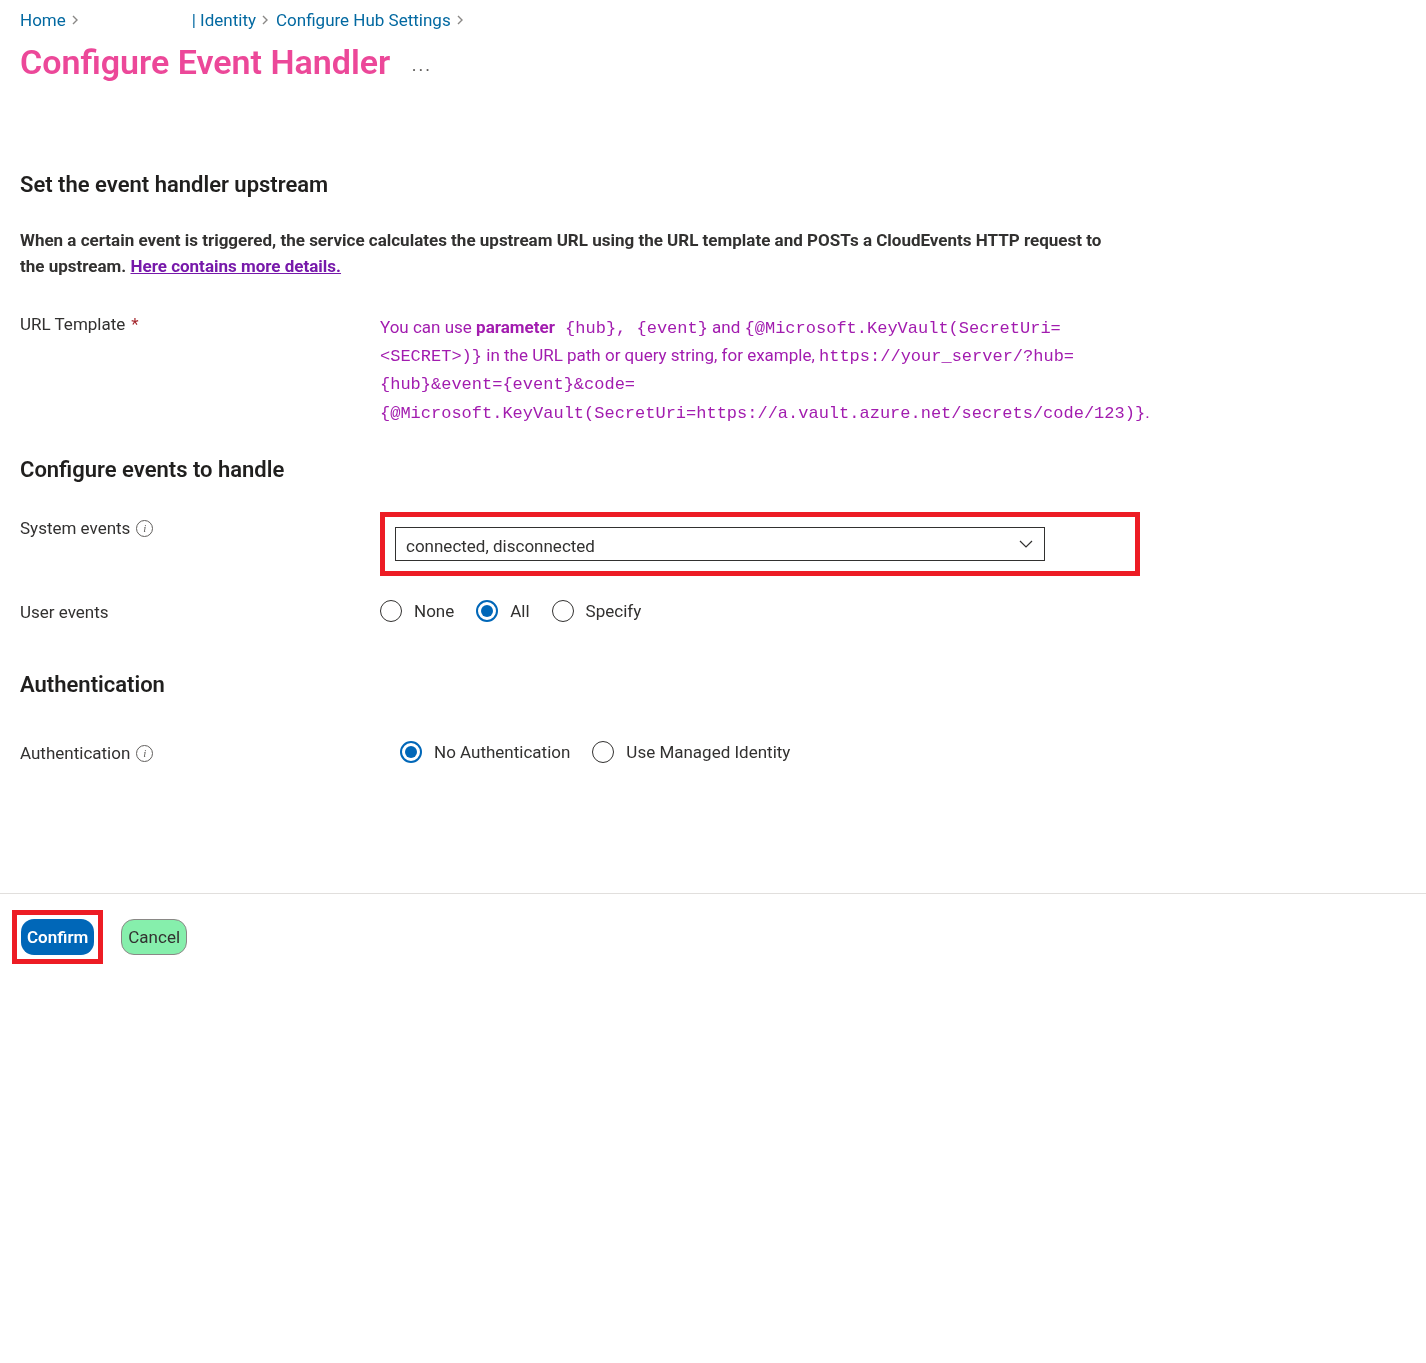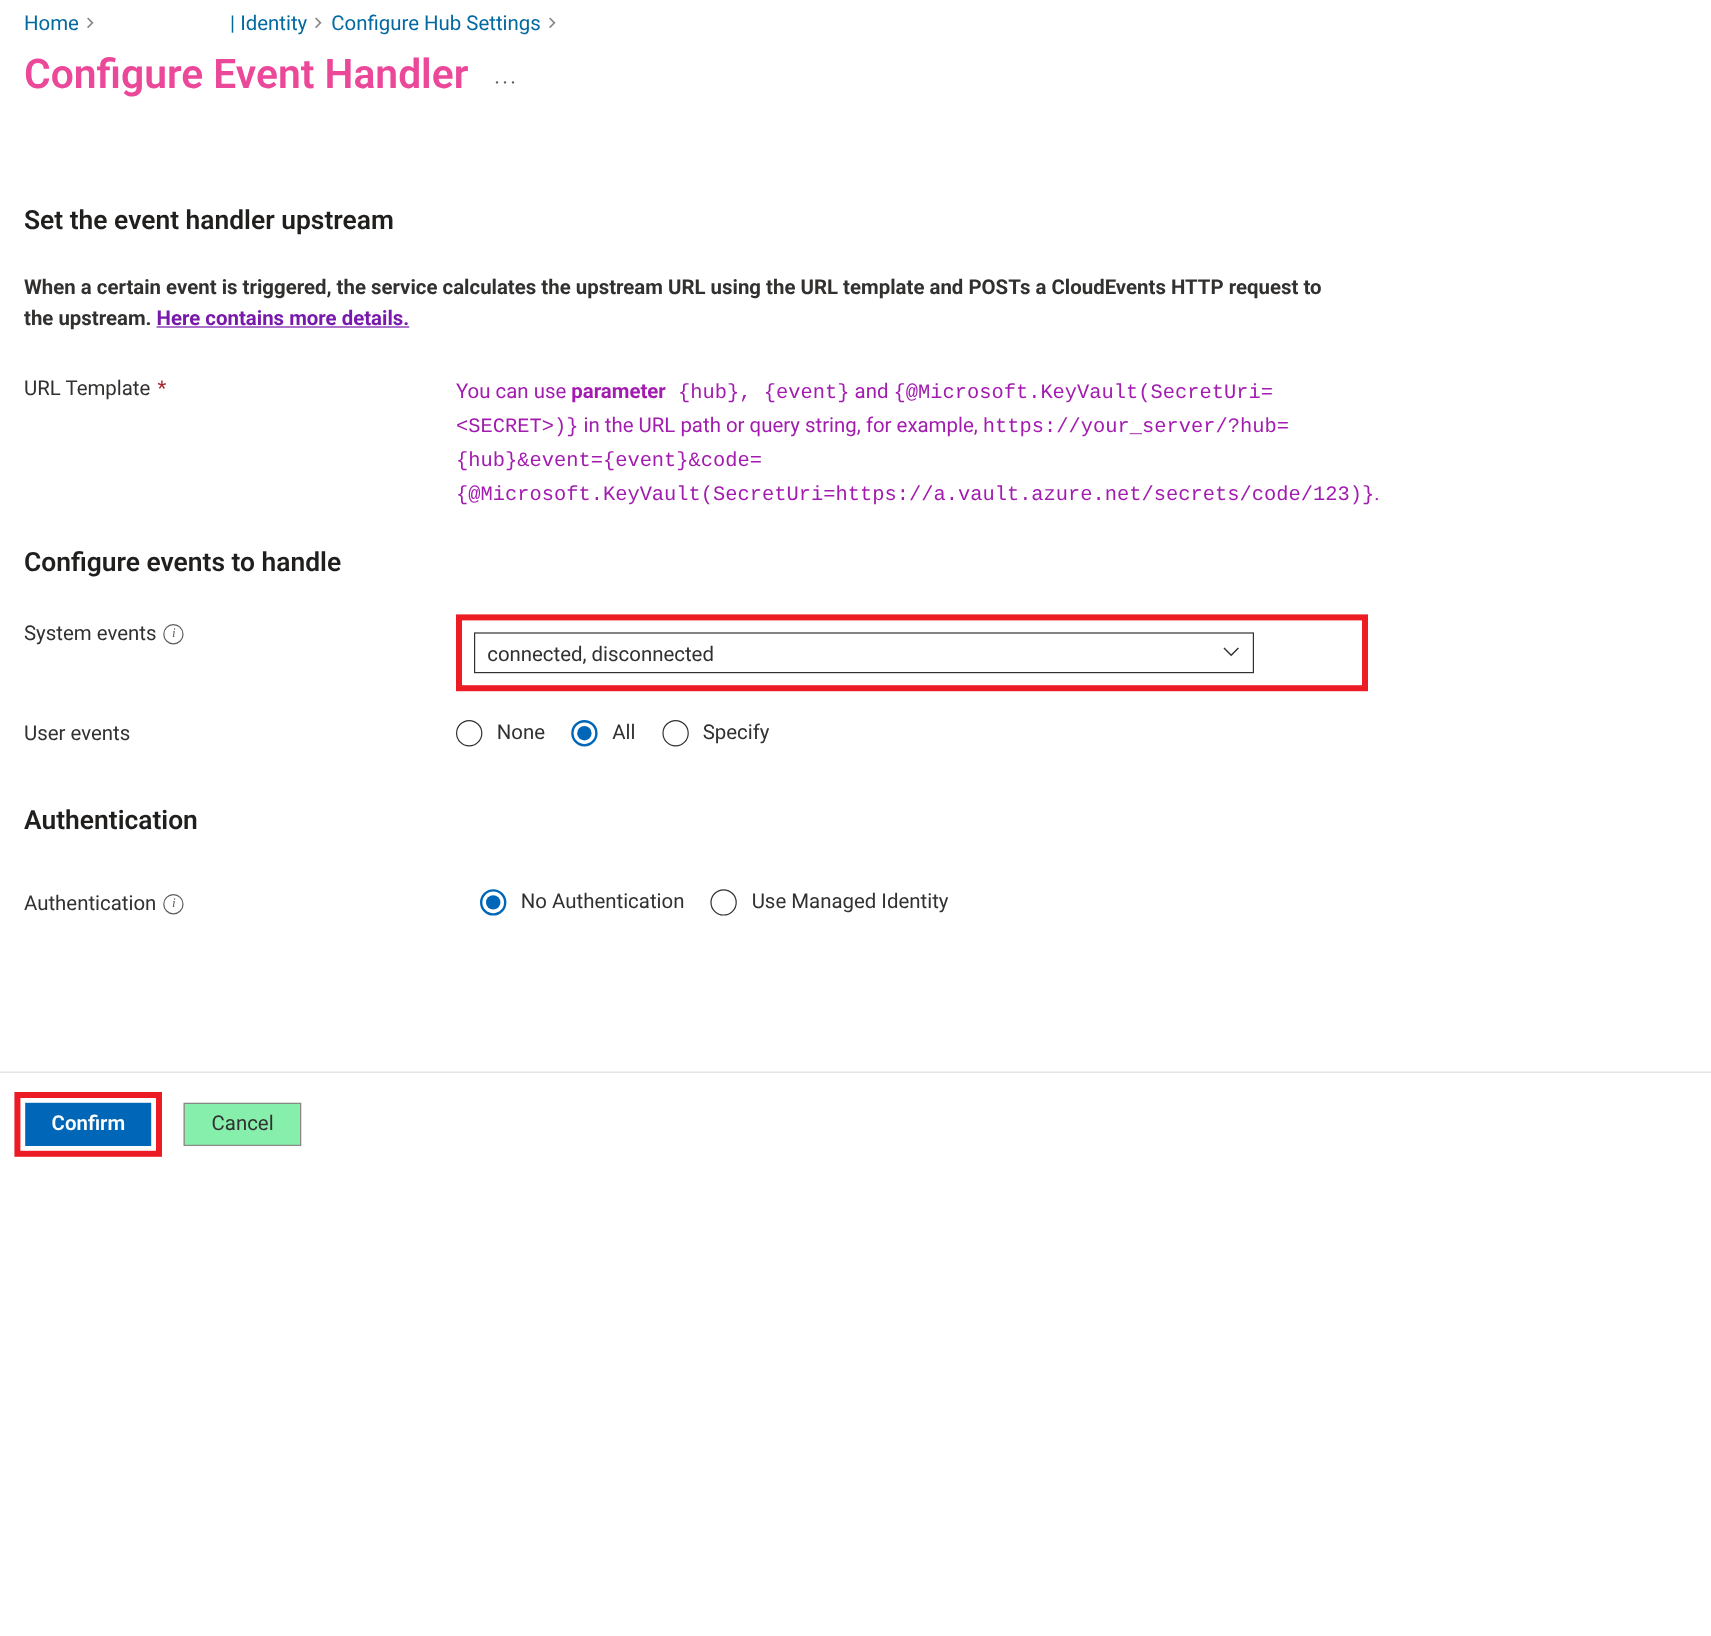--- a/index.html
+++ b/index.html
@@ -188,23 +188,23 @@
       margin-top: 90px;
     }
     .footer {
       padding: 16px 12px;
       display: flex;
       gap: 18px;
       align-items: center;
     }
     .btn {
       height: 36px;
-      padding: 0 22px;
-      font-size: 17px;
-      border-radius: 0;
+      padding: 0 6px;
+      font-size: 17px;
+      border-radius: 13px;
       cursor: pointer;
       font-family: inherit;
     }
     .btn-primary {
       background: #0067b8;
       color: #ffffff;
       border: none;
       font-weight: 600;
     }
     .btn-default {

